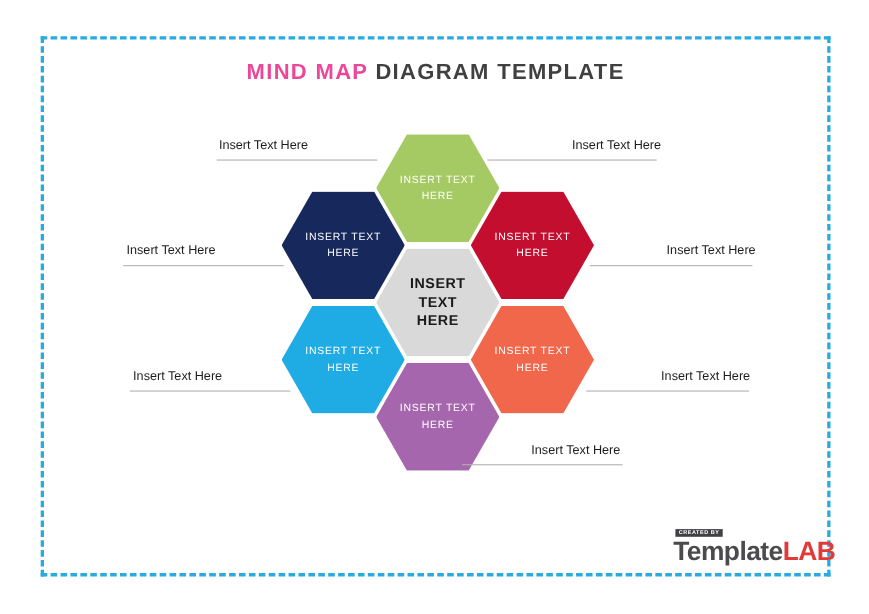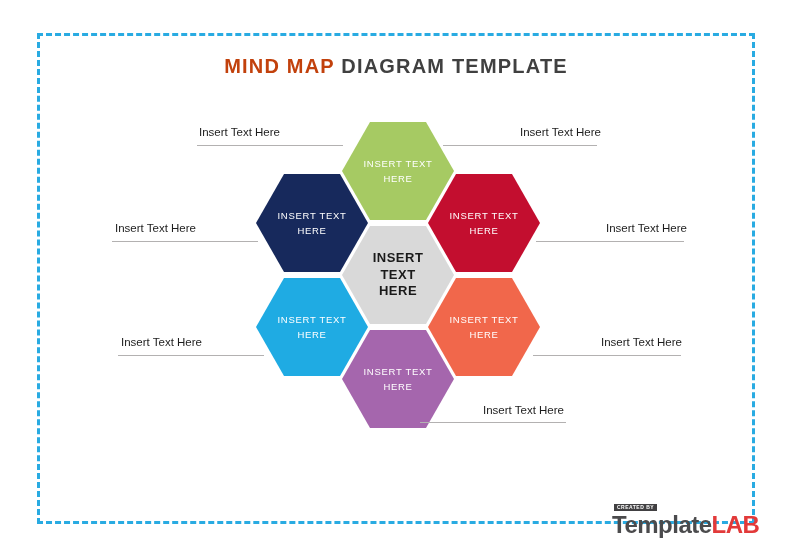--- a/index.html
+++ b/index.html
@@ -50,36 +50,36 @@
   }
   .co1-text { left: 199px; top: 126px; }  .co1-line { left: 197px; top: 145px; width: 146px; }
   .co2-text { left: 520px; top: 126px; }  .co2-line { left: 443px; top: 145px; width: 154px; }
   .co3-text { left: 115px; top: 222px; }  .co3-line { left: 112px; top: 241px; width: 146px; }
   .co4-text { left: 606px; top: 222px; }  .co4-line { left: 536px; top: 241px; width: 148px; }
   .co5-text { left: 121px; top: 336px; }  .co5-line { left: 118px; top: 355px; width: 146px; }
   .co6-text { left: 601px; top: 336px; }  .co6-line { left: 533px; top: 355px; width: 148px; }
   .co7-text { left: 483px; top: 404px; }  .co7-line { left: 420px; top: 422px; width: 146px; }
 
   
-  .logo { position: absolute; left: 612px; top: 496px; line-height: 1; }
+  .logo { position: absolute; left: 612px; top: 473px; line-height: 1; }
   .logo-created-by {
     display: inline-block; margin-left: 2px; font-size: 5px; font-weight: bold;
     letter-spacing: 0.5px; color: #ffffff; background: #414042; padding: 1px 3px;
   }
   .logo-brand { font-size: 24px; font-weight: bold; letter-spacing: -0.5px; margin-top: 1px; }
 </style>
 </head>
 <body>
 
 <div class="canvas">
 
   <div class="border-frame"></div>
 
   <div class="title">
-    <span class="title-primary" style="color: #c2410c;">MIND MAP</span>
+    <span class="title-primary" style="color: #ec4899;">MIND MAP</span>
     <span class="title-secondary" style="color: #404040;">DIAGRAM TEMPLATE</span>
   </div>
 
   <div class="hex hex-top" style="background: rgb(166, 202, 99); color: rgb(255, 255, 255);">
     <span class="hex-label">INSERT TEXT HERE</span>
   </div>
   <div class="hex hex-top-left" style="background: rgb(23, 41, 92); color: rgb(255, 255, 255);">
     <span class="hex-label">INSERT TEXT HERE</span>
   </div>
   <div class="hex hex-top-right" style="background: rgb(195, 14, 47); color: rgb(255, 255, 255);">

